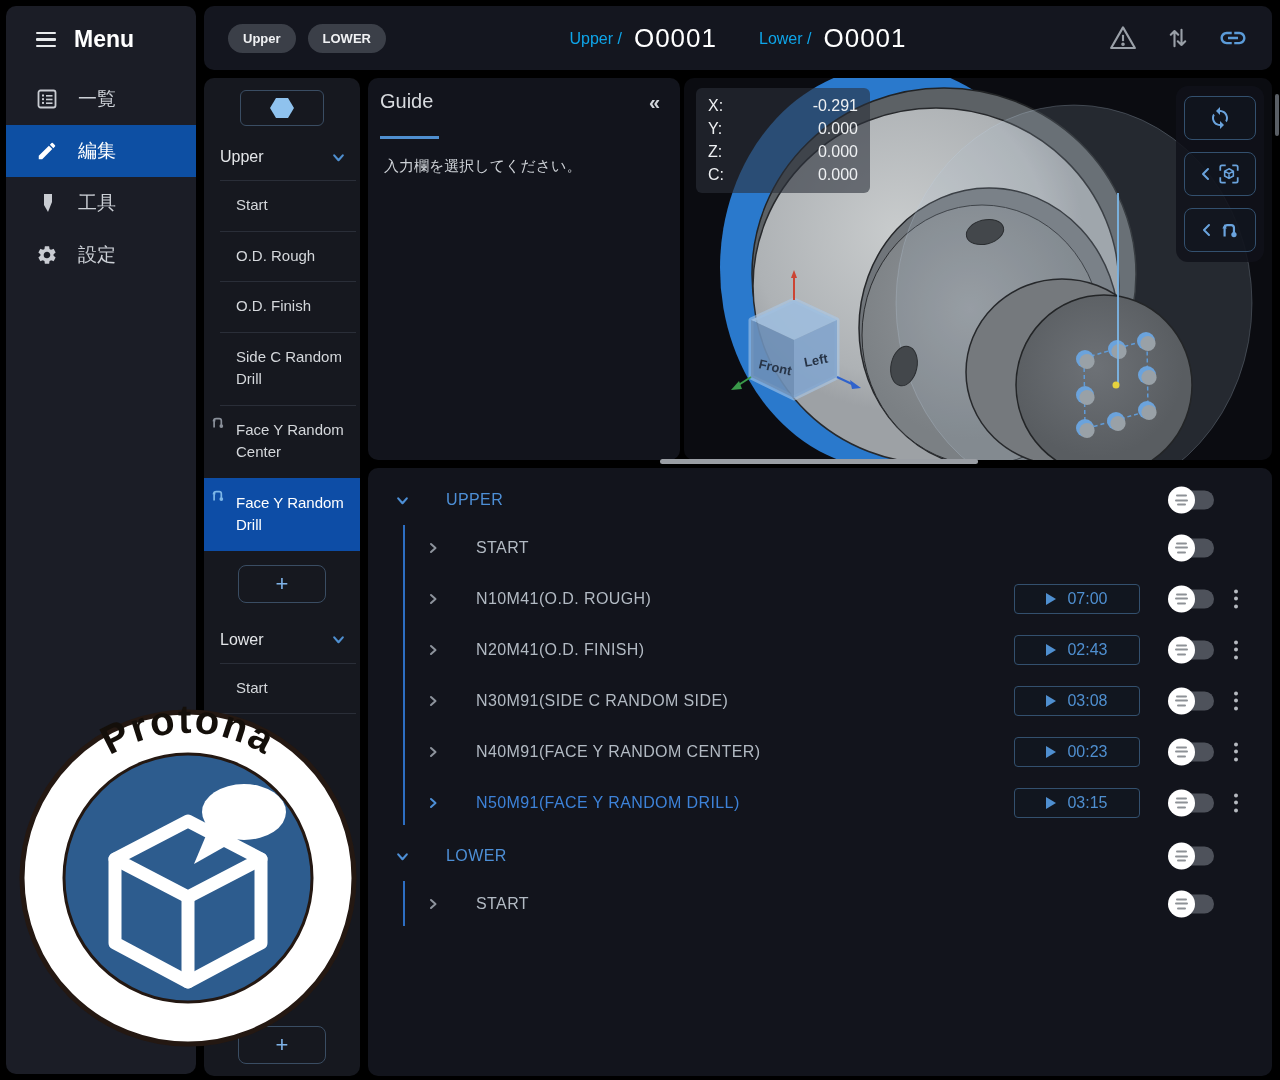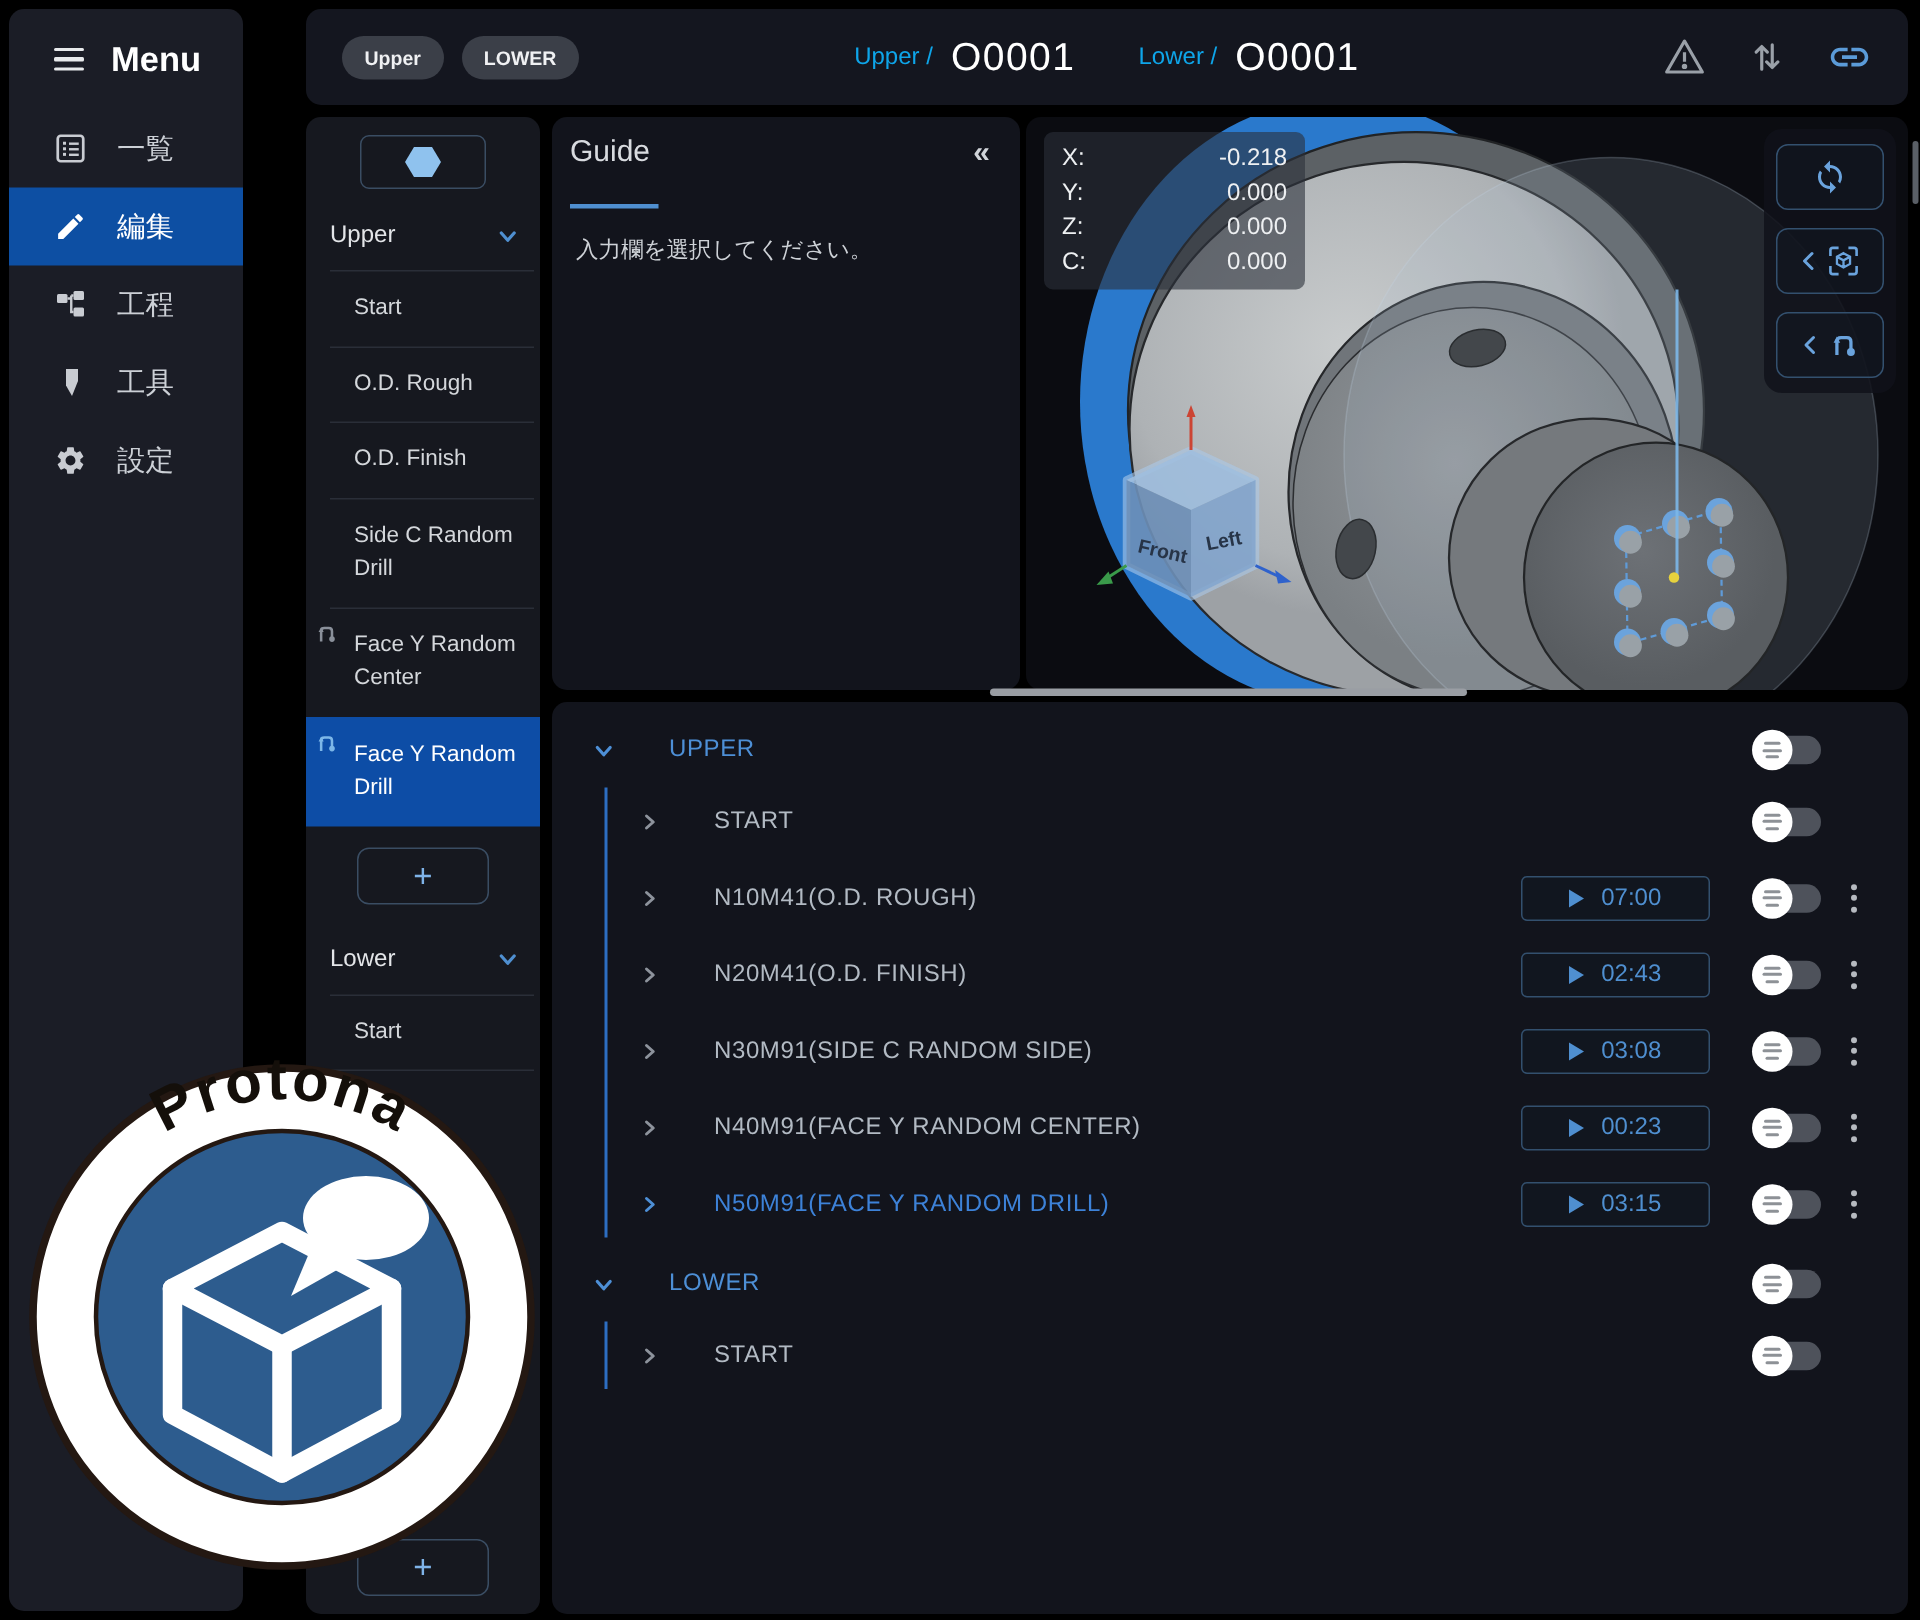--- a/index.html
+++ b/index.html
@@ -1,21 +1,21 @@
 <!DOCTYPE html>
 <html><head>
 <meta charset="utf-8">
 <style>
   html,body{margin:0;padding:0;background:#000;}
   body{font-family:"Liberation Sans",sans-serif;-webkit-font-smoothing:antialiased;}
   .app{position:relative;width:1280px;height:1080px;background:#000;overflow:hidden;}
   .panel{position:absolute;border-radius:10px;}
 
   
-  #sidebar{left:6px;top:6px;width:156px;height:1068px;background:#1b1d26;}
+  #sidebar{left:6px;top:6px;width:190px;height:1068px;background:#1b1d26;}
   .menu-head{display:flex;align-items:center;gap:18px;padding:20px 0 20px 30px;}
   .burger{display:flex;flex-direction:column;gap:4px;cursor:pointer;}
   .burger i{display:block;width:20px;height:2.5px;background:#e8eaec;border-radius:1px;}
   .menu-title{font-size:23px;font-weight:bold;color:#fff;}
   .side-item{display:flex;align-items:center;gap:20px;height:52px;padding-left:30px;color:#ccd0d6;font-size:19px;cursor:pointer;}
   .side-item svg{flex:0 0 auto;}
   .side-item.active{background:#0d4fa3;color:#fff;}
 
   
   #topbar{left:204px;top:6px;width:1068px;height:64px;background:#14161f;display:flex;align-items:center;padding:0 24px;box-sizing:border-box;}
@@ -112,29 +112,20 @@
       <span>一覧</span>
     </div>
     <div class="side-item active">
       <svg width="22" height="22" viewBox="0 0 24 24">
           <path fill="#fff" d="M3 17.25V21h3.75L17.81 9.94l-3.75-3.75L3 17.25zM20.71 7.04a1 1 0 0 0 0-1.41l-2.34-2.34a1 1 0 0 0-1.41 0l-1.83 1.83 3.75 3.75 1.83-1.83z"></path>
         </svg>
       <span>編集</span>
     </div>
     <div class="side-item">
       <svg width="22" height="22" viewBox="0 0 22 22">
-          <rect x="2" y="4" width="7" height="6" rx="1" fill="#c9ccd2"></rect>
-          <rect x="13" y="2" width="7" height="6" rx="1" fill="#c9ccd2"></rect>
-          <rect x="13" y="13" width="7" height="6" rx="1" fill="#c9ccd2"></rect>
-          <path d="M9 7h2.5M11.5 5h1.5M11.5 5v11h1.5M11.5 7v0" stroke="#c9ccd2" stroke-width="1.6" fill="none"></path>
-        </svg>
-      <span>工程</span>
-    </div>
-    <div class="side-item">
-      <svg width="22" height="22" viewBox="0 0 22 22">
           <path fill="#c9ccd2" d="M8 2h8v8l-4 10-4-7V2z"></path>
         </svg>
       <span>工具</span>
     </div>
     <div class="side-item">
       <svg width="22" height="22" viewBox="0 0 24 24">
           <path fill="#c9ccd2" d="M19.14 12.94c.04-.3.06-.61.06-.94s-.02-.64-.07-.94l2.03-1.58a.49.49 0 0 0 .12-.61l-1.92-3.32a.49.49 0 0 0-.59-.22l-2.39.96c-.5-.38-1.03-.7-1.62-.94L14.4 2.81a.48.48 0 0 0-.48-.41h-3.84c-.24 0-.43.17-.47.41l-.36 2.54c-.59.24-1.13.57-1.62.94l-2.39-.96a.49.49 0 0 0-.59.22L2.74 8.87c-.12.21-.08.47.12.61l2.03 1.58c-.05.3-.09.63-.09.94s.02.64.07.94l-2.03 1.58a.49.49 0 0 0-.12.61l1.92 3.32c.12.22.37.29.59.22l2.39-.96c.5.38 1.03.7 1.62.94l.36 2.54c.05.24.24.41.48.41h3.84c.24 0 .44-.17.47-.41l.36-2.54c.59-.24 1.13-.56 1.62-.94l2.39.96c.22.08.47 0 .59-.22l1.92-3.32c.12-.22.07-.47-.12-.61l-2.01-1.58zM12 15.6A3.61 3.61 0 0 1 8.4 12c0-1.98 1.62-3.6 3.6-3.6s3.6 1.62 3.6 3.6-1.62 3.6-3.6 3.6z"></path>
         </svg>
       <span>設定</span>
     </div>
@@ -316,21 +307,21 @@
         <polygon points="55,303 58,311 47,312" fill="#3a9a4a"></polygon>
         <line x1="153" y1="299" x2="170" y2="307" stroke="#2f62cc" stroke-width="2"></line>
         <polygon points="166,302 168,311 177,310" fill="#2f62cc"></polygon>
         <text x="0" y="0" transform="translate(74,290) rotate(13)" font-size="13" fill="#273447" font-weight="bold">Front</text>
         <text x="0" y="0" transform="translate(121,289) rotate(-11)" font-size="13" fill="#273447" font-weight="bold">Left</text>
       </g>
     </svg>
 
     <div class="coords">
       <span>X:</span>
-        <span class="coord-val">-0.218</span>
+        <span class="coord-val">-0.291</span>
       <span>Y:</span>
         <span class="coord-val">0.000</span>
       <span>Z:</span>
         <span class="coord-val">0.000</span>
       <span>C:</span>
         <span class="coord-val">0.000</span>
     </div>
 
     <div class="vp-tools">
       <button class="vp-btn">

